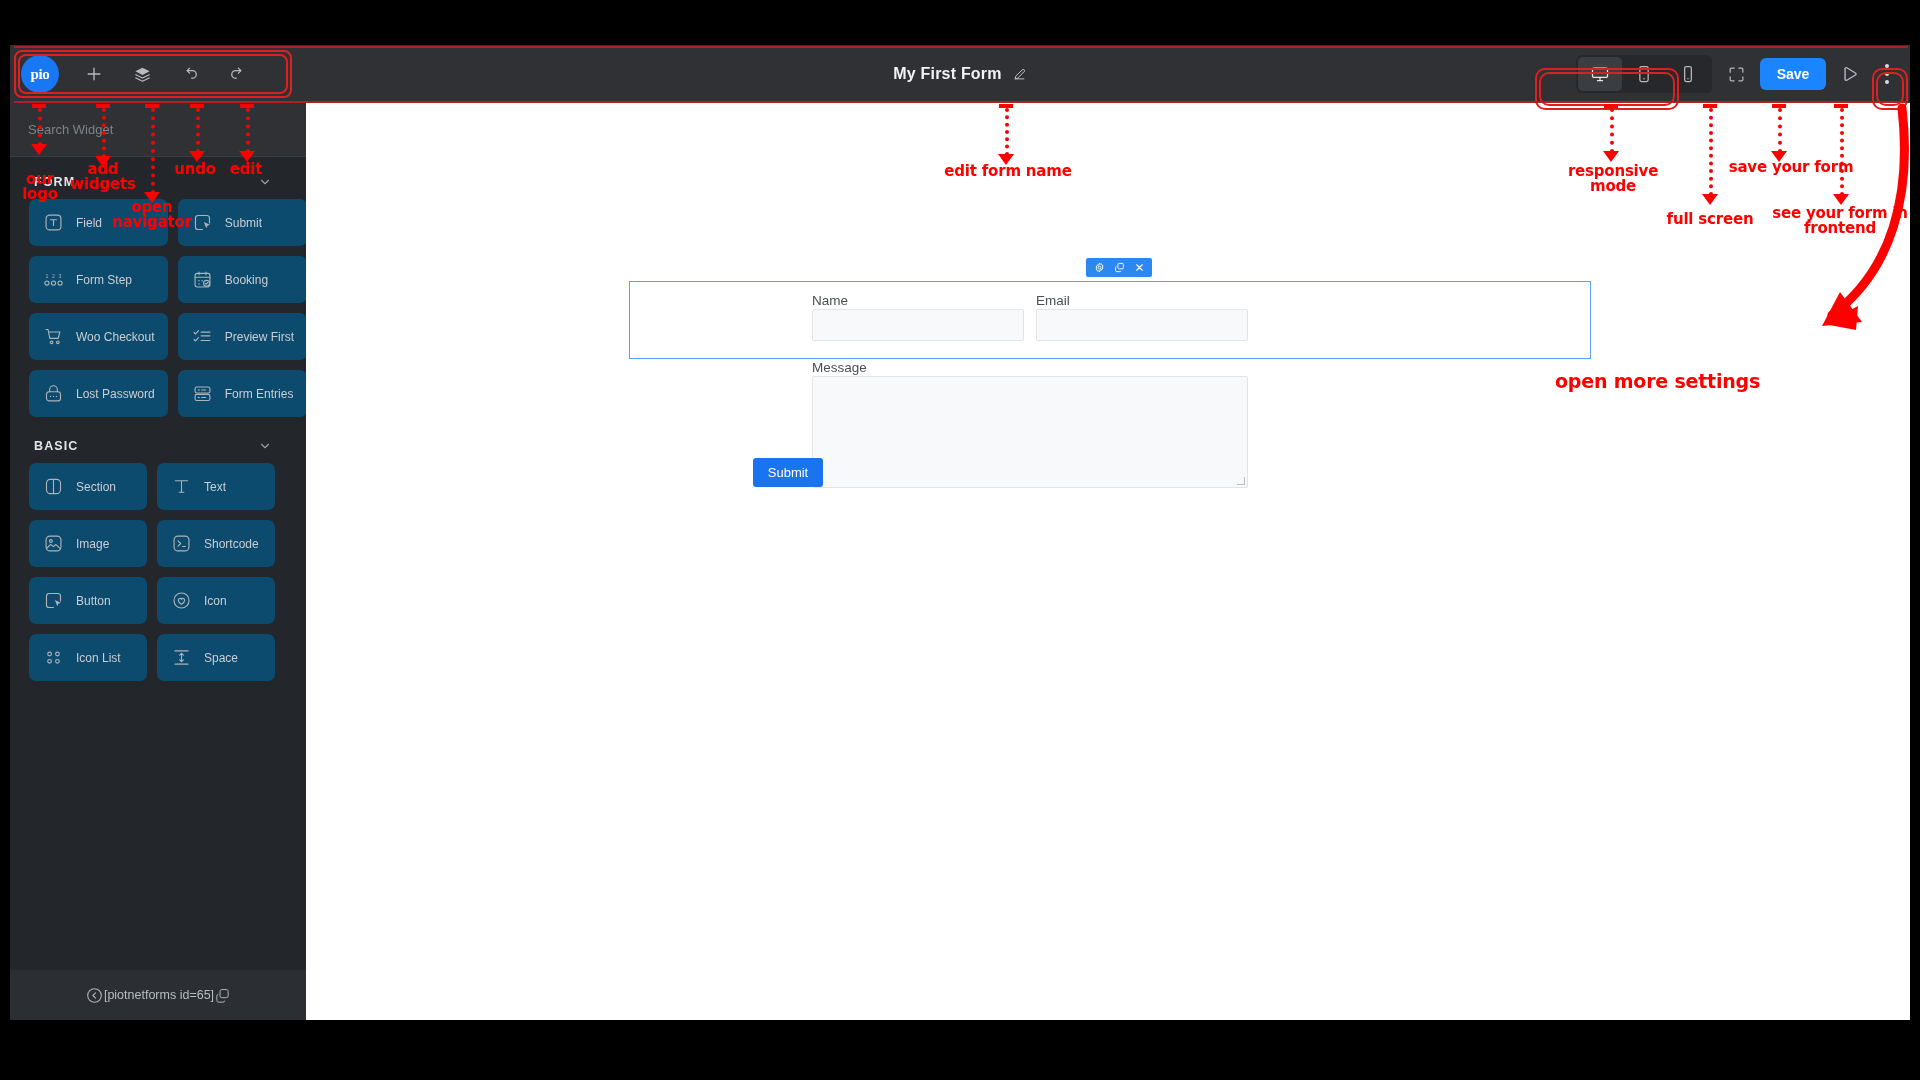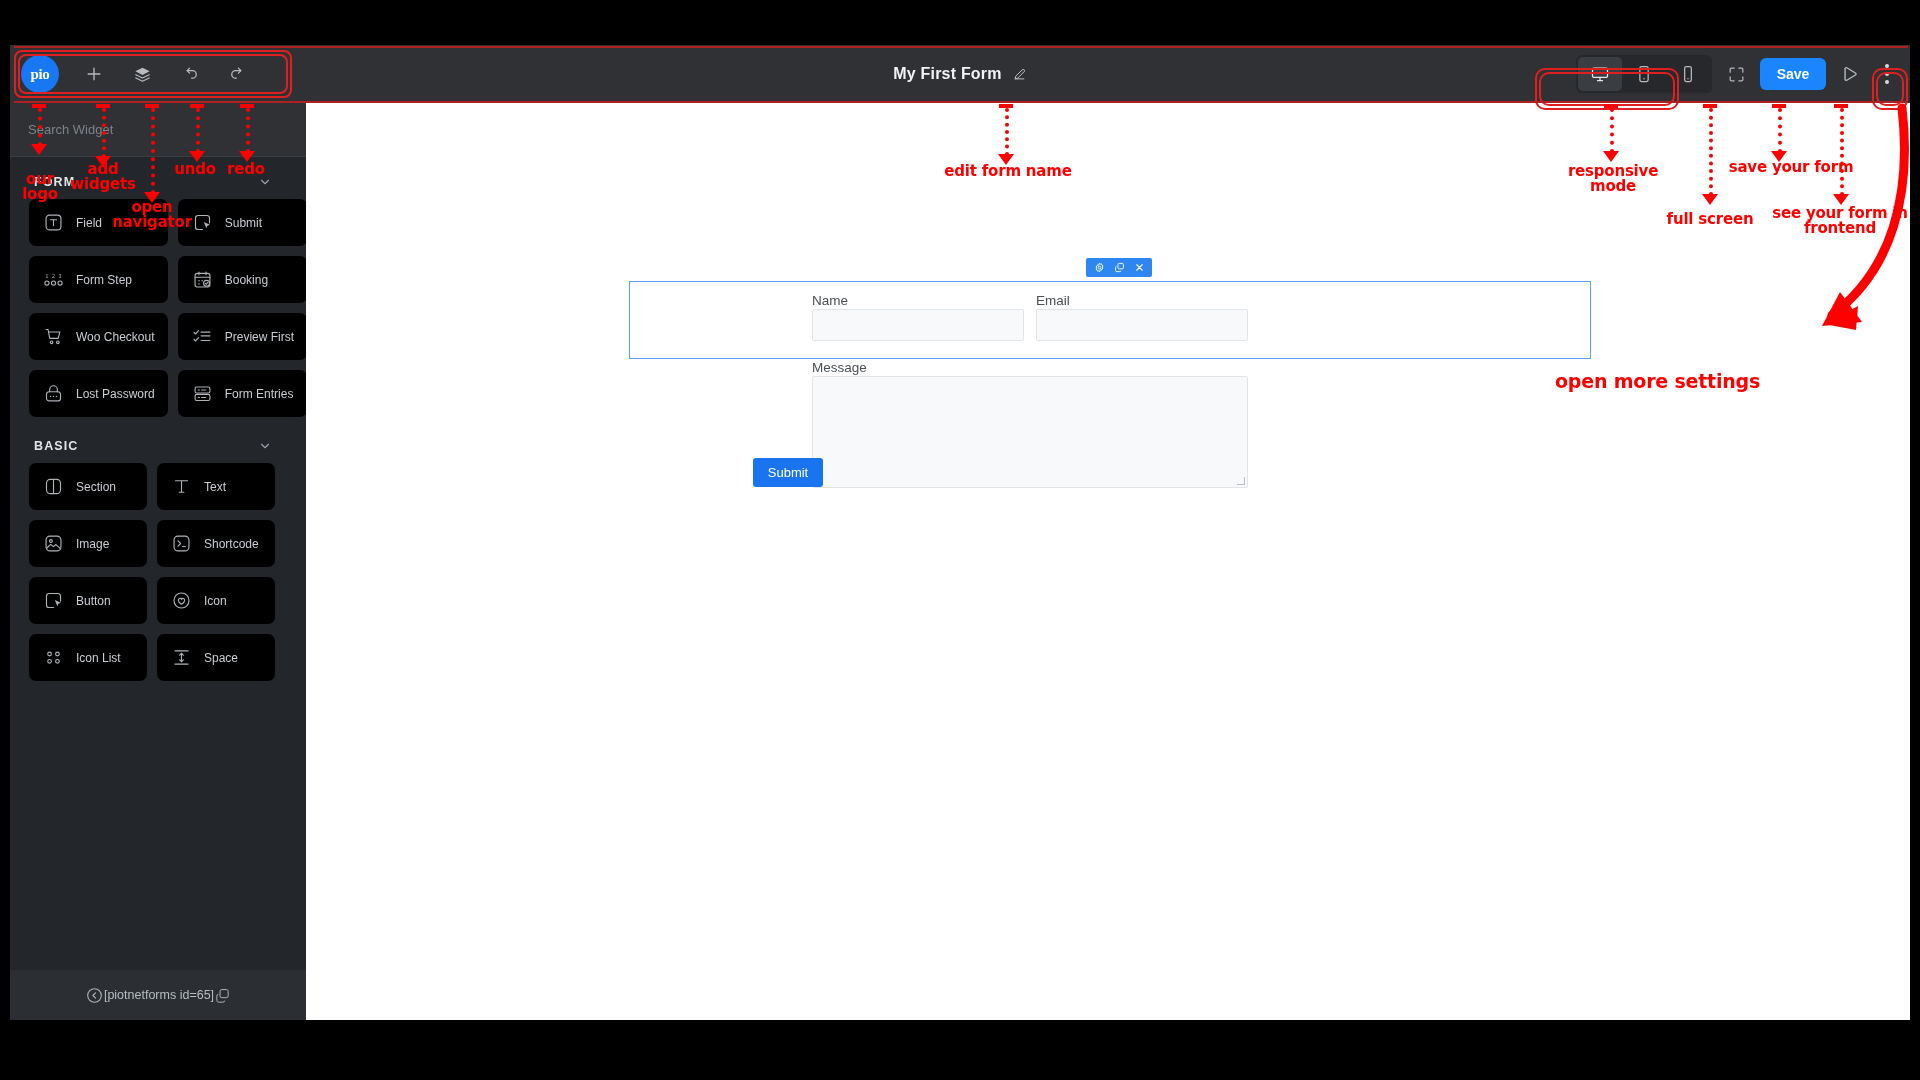--- a/index.html
+++ b/index.html
@@ -105,21 +105,21 @@
   .cat-title {
     color: #e3e6e8; font-size: 12.5px; font-weight: 700; letter-spacing: 1.1px;
   }
   .chevron { color: #9aa0a5; display:flex; }
 
   .wgrid {
     display: grid; grid-template-columns: 1fr 1fr;
     gap: 10px; padding: 0 19px;
   }
   .wcard {
-    height: 47px; background: #000000; border-radius: 7px;
+    height: 47px; background: #0c4a6e; border-radius: 7px;
     display: flex; align-items: center; gap: 11px; padding: 0 13px;
     cursor: pointer;
   }
   .wicon { width: 23px; height: 23px; color: #aeb3b8; flex: 0 0 23px; display:flex; align-items:center; justify-content:center; }
   .wlabel { color: #c9ced3; font-size: 12px; white-space: nowrap; overflow:hidden; text-overflow:ellipsis; }
 
   .statusbar {
     height: 50px; background: #2b2e32;
     display: flex; align-items: center; justify-content: center;
     padding: 0 18px;
@@ -584,21 +584,21 @@
 navigator</div>
 
     <div class="tick" style="left:190px; top:104px; width:14px;"></div>
     <div class="dotline" style="left:196px; top:108px; height:45px;"></div>
     <div class="arrowhead" style="left:189px; top:151px;"></div>
     <div class="anno-txt" style="left:163px; top:162px; width:64px;">undo</div>
 
     <div class="tick" style="left:240px; top:104px; width:14px;"></div>
     <div class="dotline" style="left:246px; top:108px; height:45px;"></div>
     <div class="arrowhead" style="left:239px; top:151px;"></div>
-    <div class="anno-txt" style="left:214px; top:162px; width:64px;">redo</div>
+    <div class="anno-txt" style="left:214px; top:162px; width:64px;">edit</div>
 
     <div class="tick" style="left:999px; top:104px; width:14px;"></div>
     <div class="dotline" style="left:1005px; top:108px; height:48px;"></div>
     <div class="arrowhead" style="left:998px; top:154px;"></div>
     <div class="anno-txt" style="left:938px; top:164px; width:140px;">edit form name</div>
 
     <div class="tick" style="left:1604px; top:104px; width:14px;"></div>
     <div class="dotline" style="left:1610px; top:108px; height:45px;"></div>
     <div class="arrowhead" style="left:1603px; top:151px;"></div>
     <div class="anno-txt" style="left:1548px; top:164px; width:130px;">responsive mode</div>

